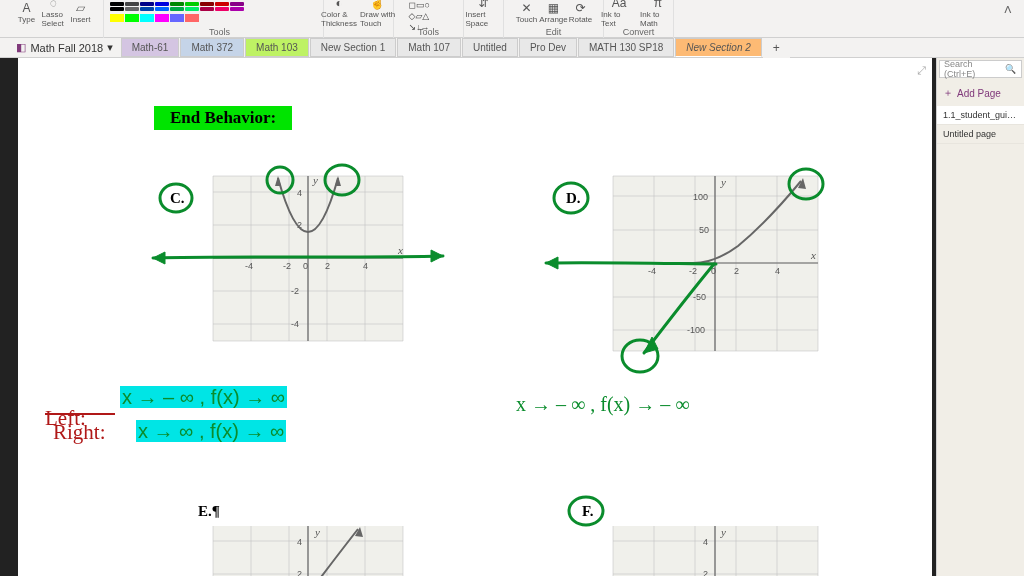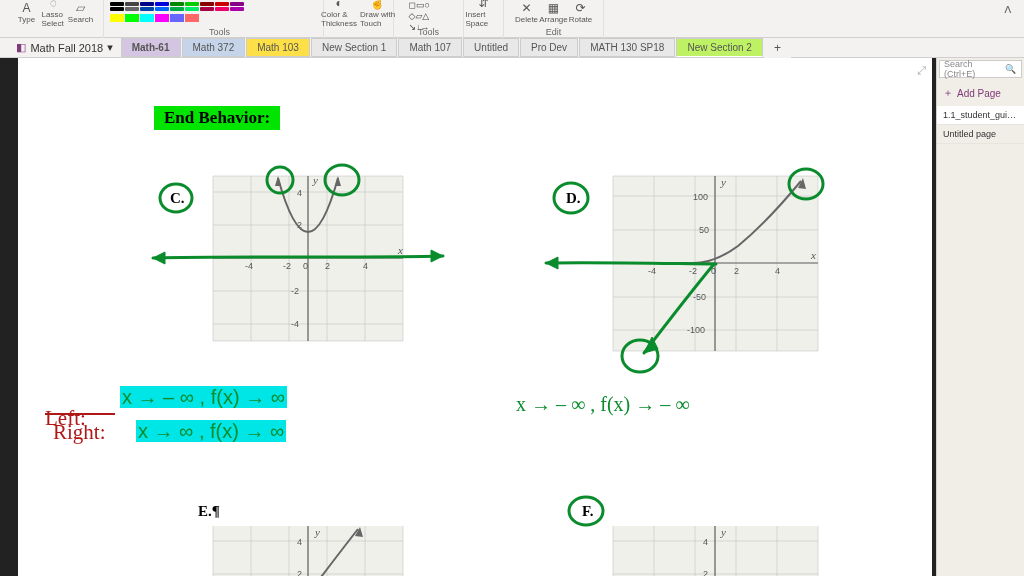--- a/index.html
+++ b/index.html
@@ -15,37 +15,37 @@
 .tool-ico { width: 16px; height: 16px; display: flex; align-items: center; justify-content: center; font-size: 12px; }
 .pen-row { display: flex; gap: 1px; }
 .pen-swatch { width: 14px; height: 4px; border-radius: 1px; }
 .hl-row { display: flex; gap: 1px; margin-top: 2px; }
 .hl-swatch { width: 14px; height: 8px; }
 
 
 .tabs-bar { height: 20px; background: #f3f2f1; display: flex; align-items: center; border-bottom: 1px solid #d0d0d0; padding-left: 8px; }
 .nb-name { font-size: 11px; color: #333; padding: 0 8px; display: flex; align-items: center; gap: 4px; }
 .tab { font-size: 10px; padding: 3px 10px; color: #555; background: #e8e8e8; border: 1px solid #ccc; margin-right: 1px; cursor: pointer; }
-.tab.colored1 { background: #d4c5e2; font-weight: bold; }
+.tab.colored1 { background: #d4c5e2; }
 .tab.colored2 { background: #c5d4e8; }
-.tab.colored3 { background: #fde047; text-align: right; }
-.tab.active { background: #bef264; border-bottom-color: #fff; }
+.tab.colored3 { background: #bef264; text-align: right; }
+.tab.active { background: #fdba74; border-bottom-color: #fff; font-style: italic; }
 
 
 .main { display: flex; height: 518px; }
 .canvas-area { flex: 1; background: #222; position: relative; overflow: hidden; }
 .page { position: absolute; left: 18px; top: 0; right: 4px; bottom: 0; background: #fff; }
 .side-panel { width: 88px; background: #f1eee7; border-left: 1px solid #d0d0d0; display: flex; flex-direction: column; font-size: 9px; }
 .search-box { margin: 2px; height: 18px; border: 1px solid #ccc; background: #fff; font-size: 9px; padding: 0 4px; color: #888; display: flex; align-items: center; }
 .add-page { margin: 2px; padding: 4px; color: #80397b; font-size: 10px; cursor: pointer; display: flex; align-items: center; gap: 4px; }
 .page-item { padding: 4px 6px; font-size: 9px; color: #333; cursor: pointer; border-bottom: 1px solid #e8e5de; white-space: nowrap; overflow: hidden; text-overflow: ellipsis; }
 .page-item.active { background: #fff; }
 
 
-.heading-hl { position: absolute; left: 136px; top: 48px; background: #00e400; padding: 2px 10px; font-family: Georgia, serif; font-weight: bold; font-size: 17px; }
+.heading-hl { position: absolute; left: 136px; top: 48px; background: #00e400; padding: 2px 16px; font-family: Georgia, serif; font-weight: bold; font-size: 17px; }
 .graph-label { position: absolute; font-family: Georgia, serif; font-weight: bold; font-size: 15px; }
 .graph-svg { display: block; }
 .ink-green { stroke: #0a8c2c; stroke-width: 3; fill: none; stroke-linecap: round; }
 .ink-green-fill { stroke: #0a8c2c; fill: #0a8c2c; }
 .hand-red { position: absolute; font-family: "Comic Sans MS", cursive; font-size: 21px; color: #b01818; font-weight: 500; }
 .hand-green { position: absolute; font-family: "Comic Sans MS", cursive; font-size: 20px; color: #0a8c2c; font-weight: 500; }
 .hand-hl { background: #00e5e5; padding: 0 2px; }
 .grid-bg { fill: #f0f0eb; }
 .grid-line { stroke: #bbb; stroke-width: 0.5; }
 .axis-line { stroke: #666; stroke-width: 1.2; }
@@ -62,21 +62,21 @@
       <div class="tool-btn">
           <span class="tool-ico">A</span>
           <span>Type</span>
         </div>
       <div class="tool-btn">
           <span class="tool-ico">◌</span>
           <span>Lasso Select</span>
         </div>
       <div class="tool-btn">
           <span class="tool-ico">▱</span>
-          <span>Search</span>
+          <span>Insert</span>
         </div>
     </div>
   </div>
   <div class="rib-group" style="width:220px;align-items:flex-start">
     <div style="display:flex;flex-direction:column;gap:1px;padding-top:2px">
       <div class="pen-row">
         <div class="pen-swatch" style="background:#000"></div>
           <div class="pen-swatch" style="background:#444"></div>
           <div class="pen-swatch" style="background:#008"></div>
           <div class="pen-swatch" style="background:#00d"></div>
@@ -131,32 +131,45 @@
   <div class="rib-group" style="width:40px">
     <div class="tool-btn wide">
         <span class="tool-ico">⇵</span>
         <span>Insert Space</span>
       </div>
   </div>
   <div class="rib-group" style="width:100px">
     <div class="rib-tools">
       <div class="tool-btn">
           <span class="tool-ico">✕</span>
-          <span>Delete</span>
+          <span>Touch</span>
         </div>
       <div class="tool-btn">
           <span class="tool-ico">▦</span>
           <span>Arrange</span>
         </div>
       <div class="tool-btn">
           <span class="tool-ico">⟳</span>
           <span>Rotate</span>
         </div>
     </div>
     <span class="rib-label">Edit</span>
+  </div>
+  <div class="rib-group" style="width:70px">
+    <div class="rib-tools">
+      <div class="tool-btn wide">
+          <span class="tool-ico">Aa</span>
+          <span>Ink to Text</span>
+        </div>
+      <div class="tool-btn wide">
+          <span class="tool-ico">π</span>
+          <span>Ink to Math</span>
+        </div>
+    </div>
+    <span class="rib-label">Convert</span>
   </div>
   <div style="flex:1"></div>
   <div style="font-size:14px;color:#666;padding:2px 8px;cursor:pointer">˄</div>
 </div>
 
 <div class="tabs-bar">
   <div class="nb-name">
     <span style="color:#80397b">◧</span>
     <span>Math Fall 2018</span>
     <span>▾</span>

